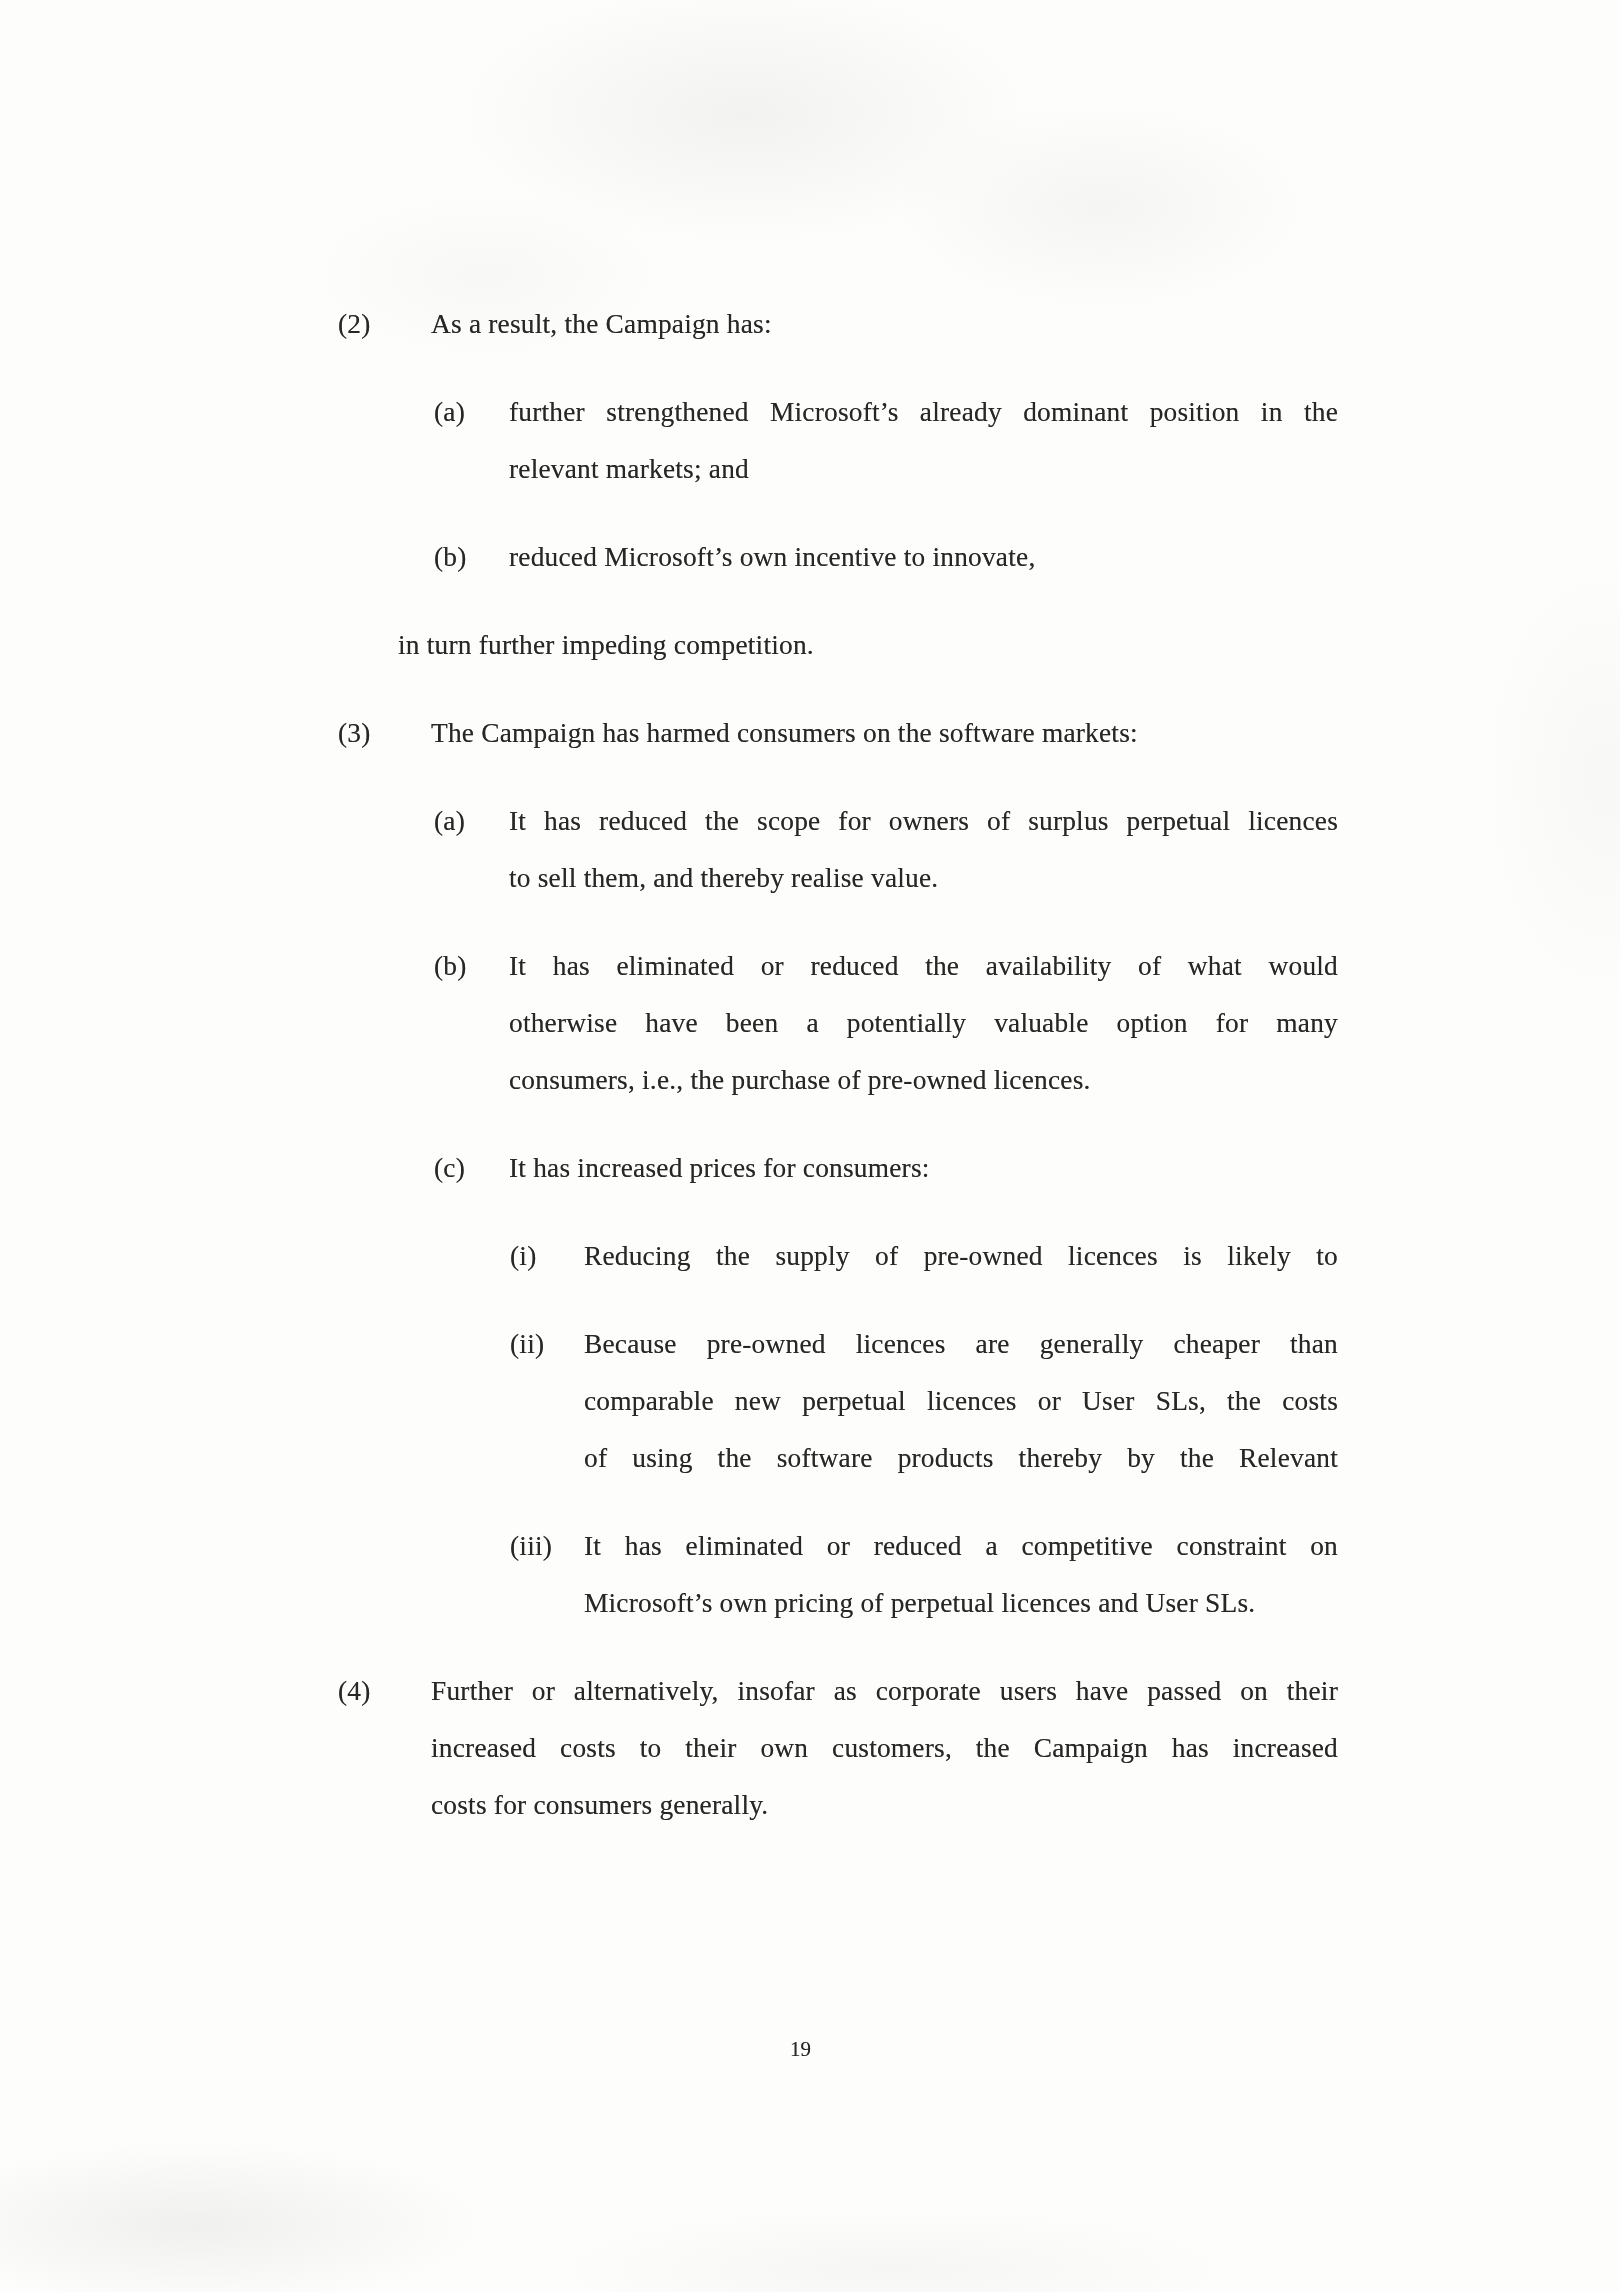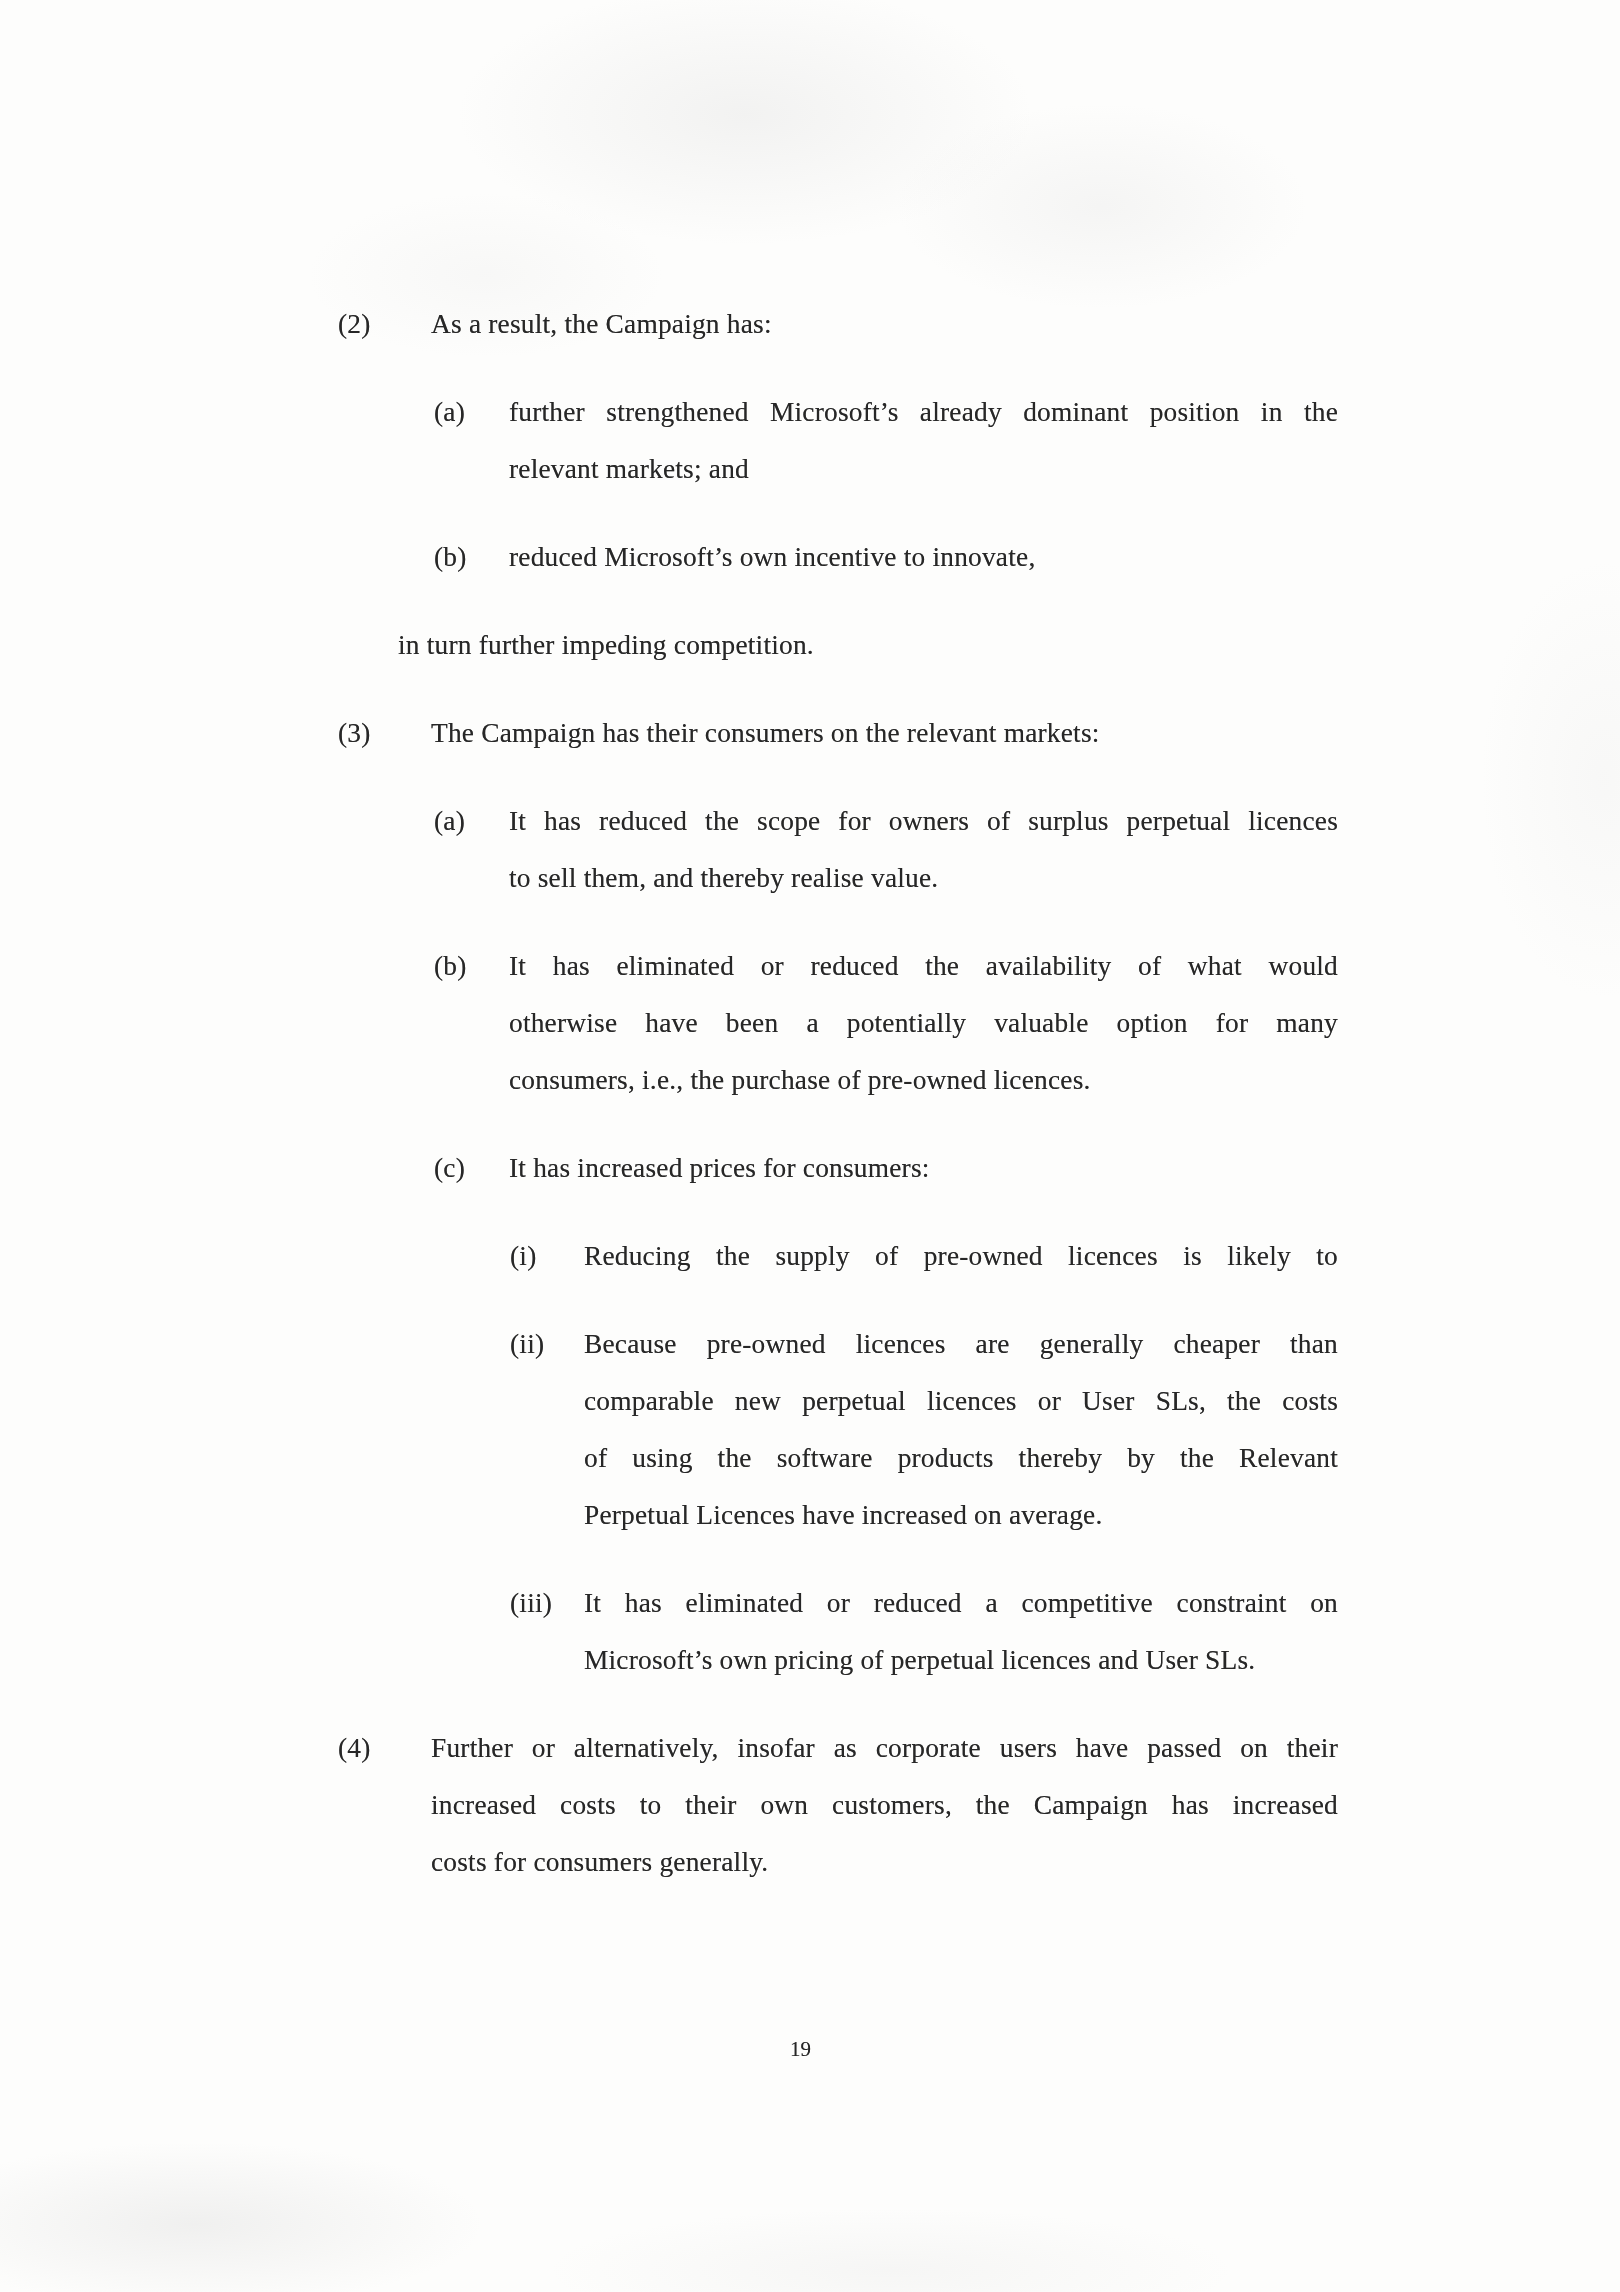--- a/index.html
+++ b/index.html
@@ -98,21 +98,21 @@
         </div>
       </div>
       <div class="para l1 contpara">
         <div class="lines">
           <div class="line last">in turn further impeding competition.</div>
         </div>
       </div>
       <div class="para l1">
         <div class="label">(3)</div>
         <div class="lines">
-          <div class="line last">The Campaign has their consumers on the relevant markets:</div>
+          <div class="line last">The Campaign has harmed consumers on the software markets:</div>
         </div>
       </div>
       <div class="para l2">
         <div class="label">(a)</div>
         <div class="lines">
           <div class="line">It has reduced the scope for owners of surplus perpetual licences</div>
           <div class="line last">to sell them, and thereby realise value.</div>
         </div>
       </div>
       <div class="para l2">
@@ -134,21 +134,20 @@
         <div class="lines">
           <div class="line">Reducing the supply of pre-owned licences is likely to</div>
         </div>
       </div>
       <div class="para l3">
         <div class="label">(ii)</div>
         <div class="lines">
           <div class="line">Because pre-owned licences are generally cheaper than</div>
           <div class="line">comparable new perpetual licences or User SLs, the costs</div>
           <div class="line">of using the software products thereby by the Relevant</div>
-          <div class="line last">Perpetual Licences have increased on average.</div>
         </div>
       </div>
       <div class="para l3">
         <div class="label">(iii)</div>
         <div class="lines">
           <div class="line">It has eliminated or reduced a competitive constraint on</div>
           <div class="line last">Microsoft’s own pricing of perpetual licences and User SLs.</div>
         </div>
       </div>
       <div class="para l1">

